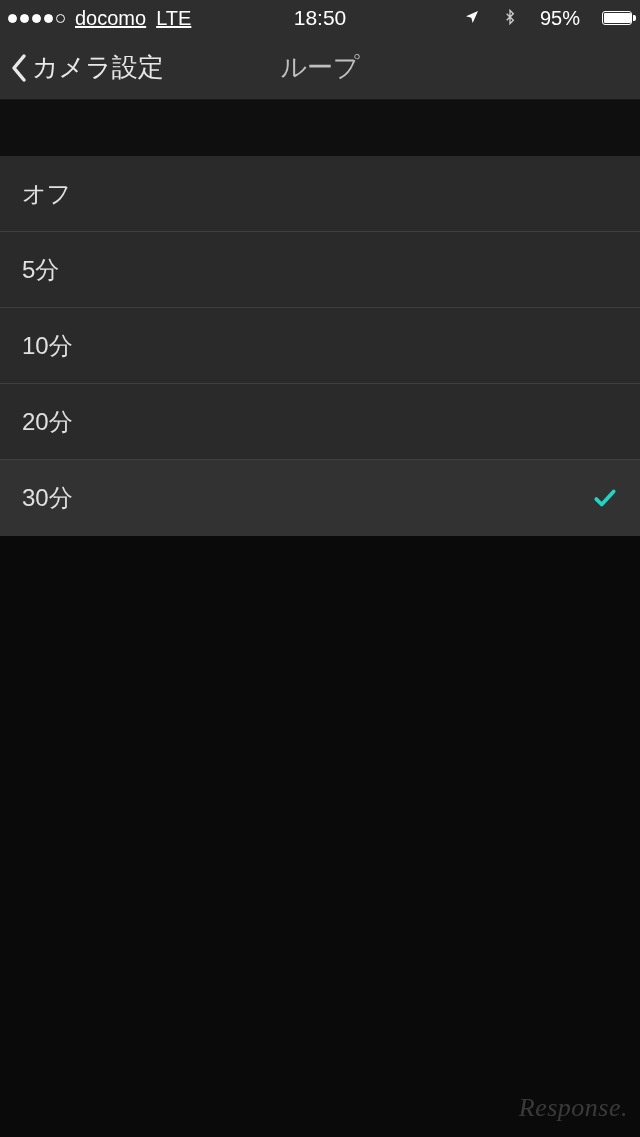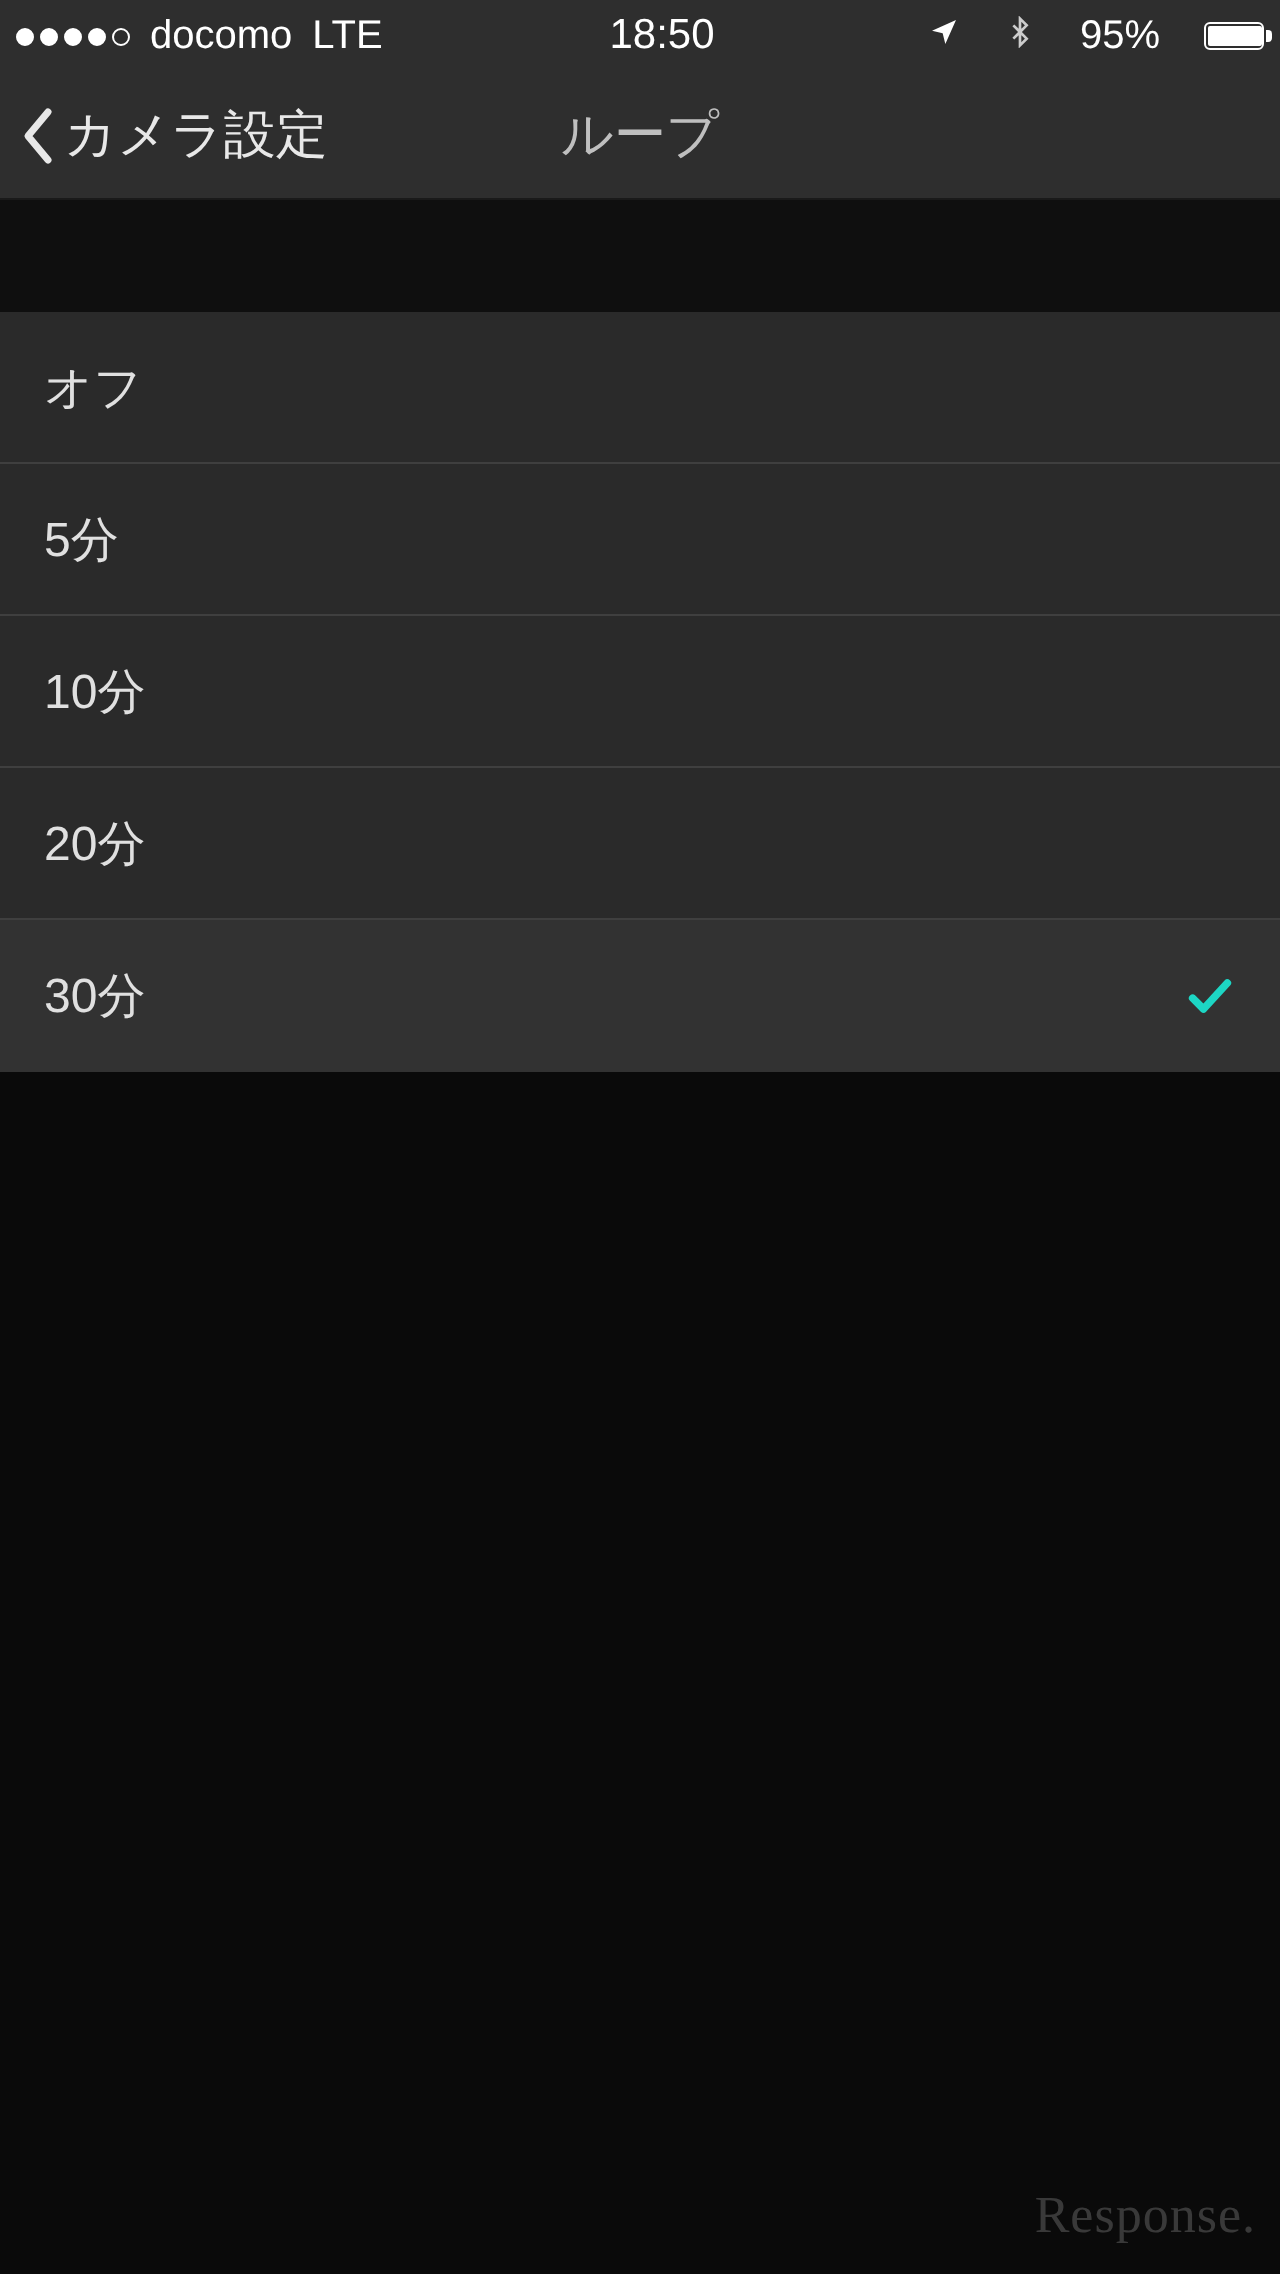--- a/index.html
+++ b/index.html
@@ -23,20 +23,21 @@
       align-items: center;
       justify-content: space-between;
       padding: 0 8px;
       font-size: 20px;
       color: #fff;
     }
     .status-left {
       display: flex;
       align-items: center;
       gap: 4px;
+      text-decoration: underline;
     }
     .dots {
       display: flex;
       gap: 3px;
       margin-right: 4px;
     }
     .dot {
       width: 9px;
       height: 9px;
       border-radius: 50%;
@@ -52,21 +53,20 @@
     .network {
       font-size: 20px;
       margin-left: 6px;
     }
     .status-center {
       position: absolute;
       left: 50%;
       transform: translateX(-50%);
       font-size: 21px;
       font-weight: 500;
-      margin-left: 11px;
     }
     .status-right {
       display: flex;
       align-items: center;
       gap: 22px;
     }
     .loc-icon svg, .bt-icon svg {
       width: 16px;
       height: 16px;
     }
@@ -158,20 +158,21 @@
       width: 26px;
       height: 26px;
       color: #1dd6c4;
     }
     .watermark {
       position: absolute;
       right: 12px;
       bottom: 14px;
       font-size: 26px;
       color: rgba(200,200,200,0.25);
+      font-style: italic;
       font-family: Georgia, serif;
       letter-spacing: 0.5px;
     }
   </style>
 </head>
 <body>
 
 <div class="status-bar">
   <div class="status-left">
     <div class="dots">

